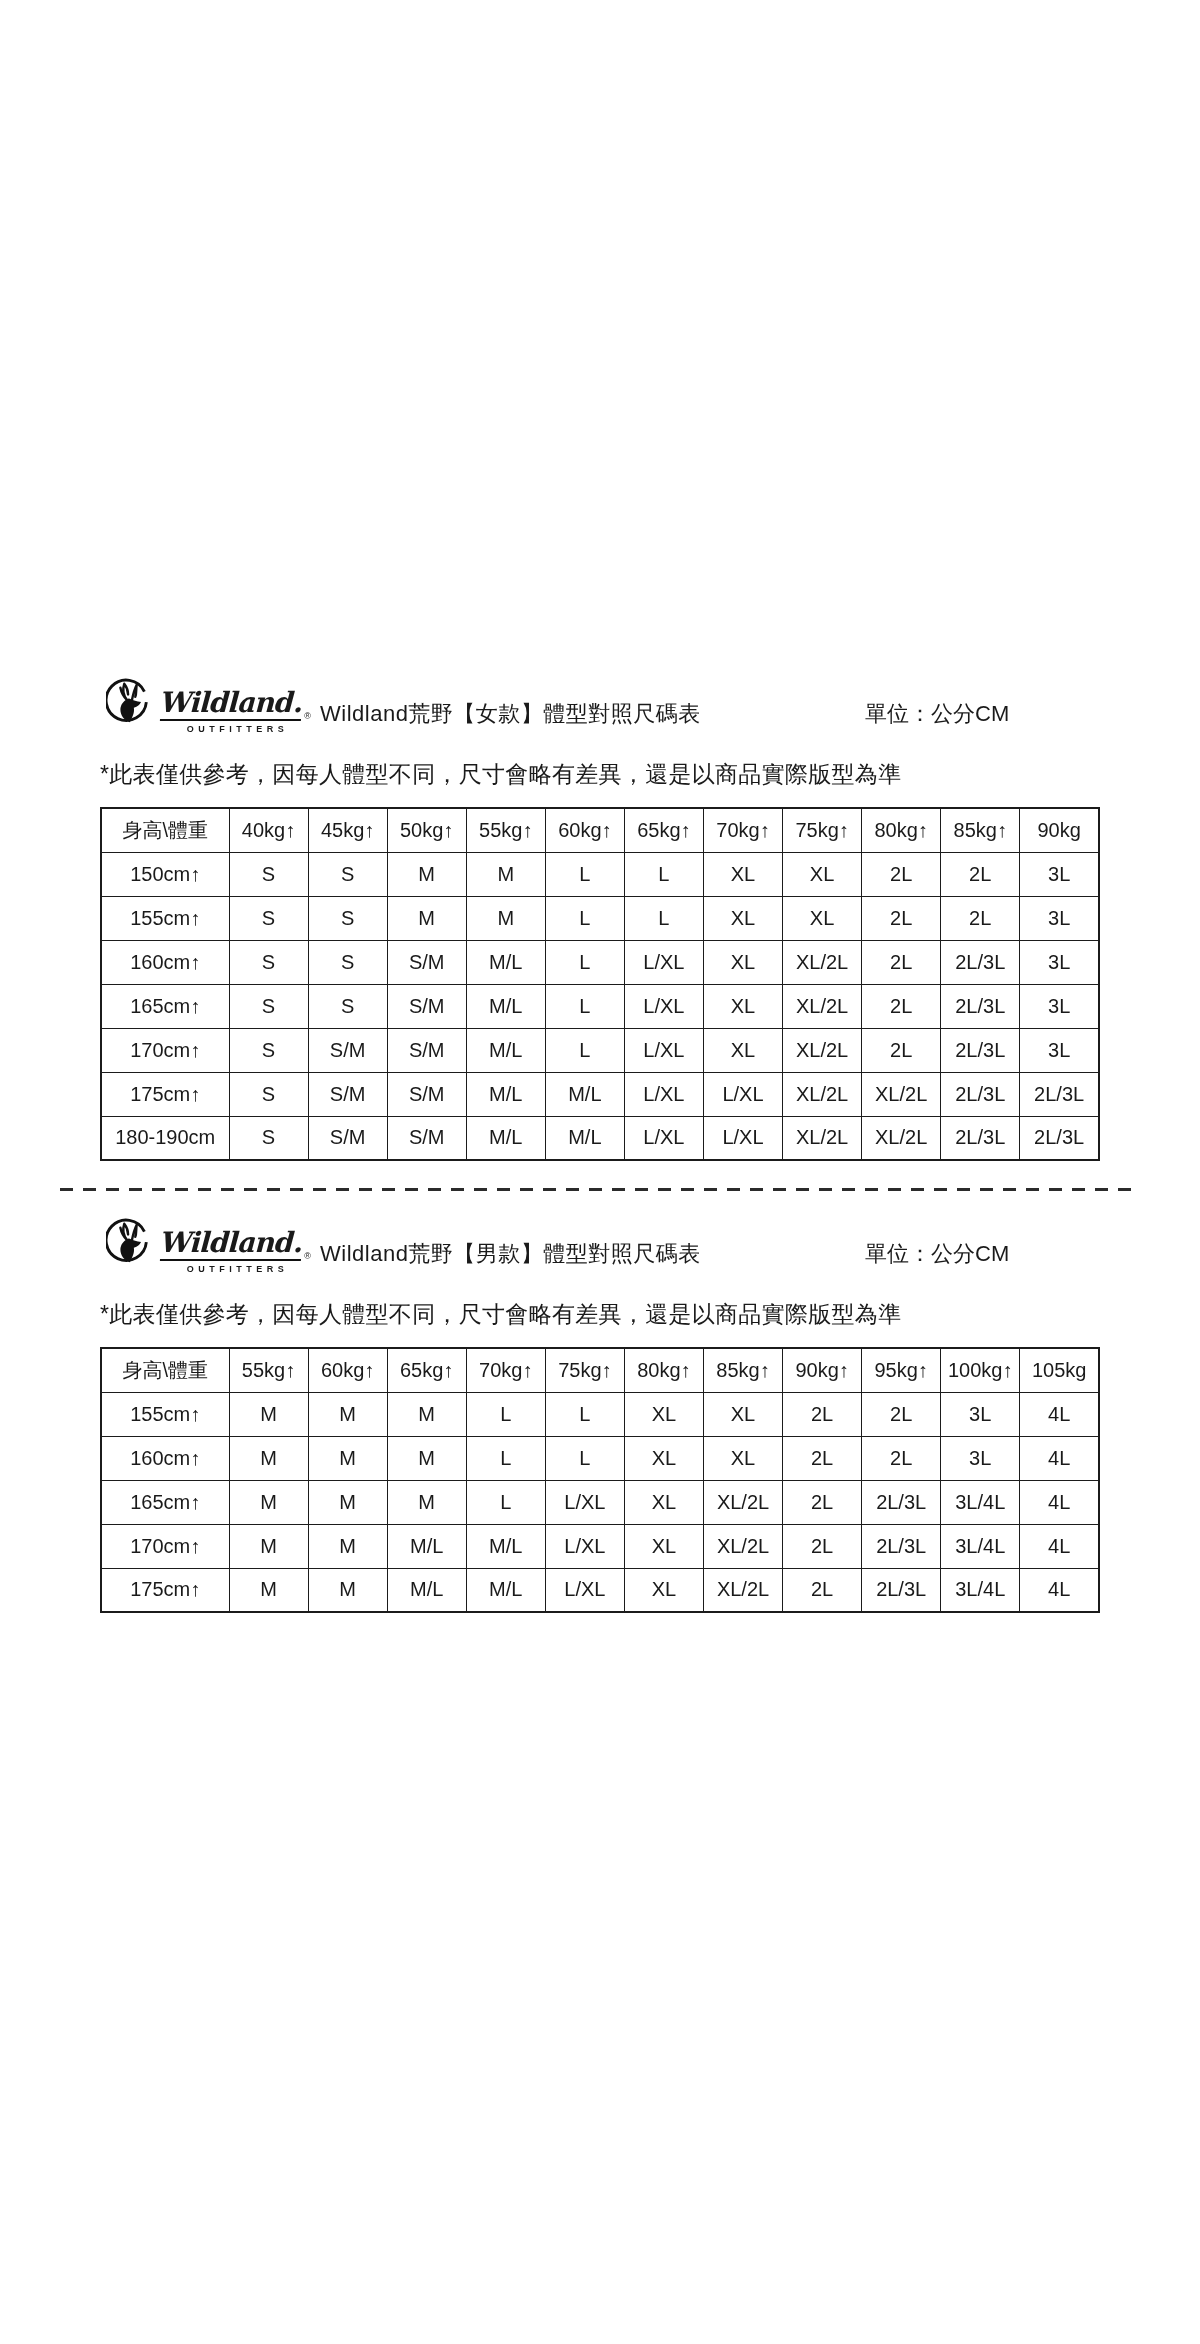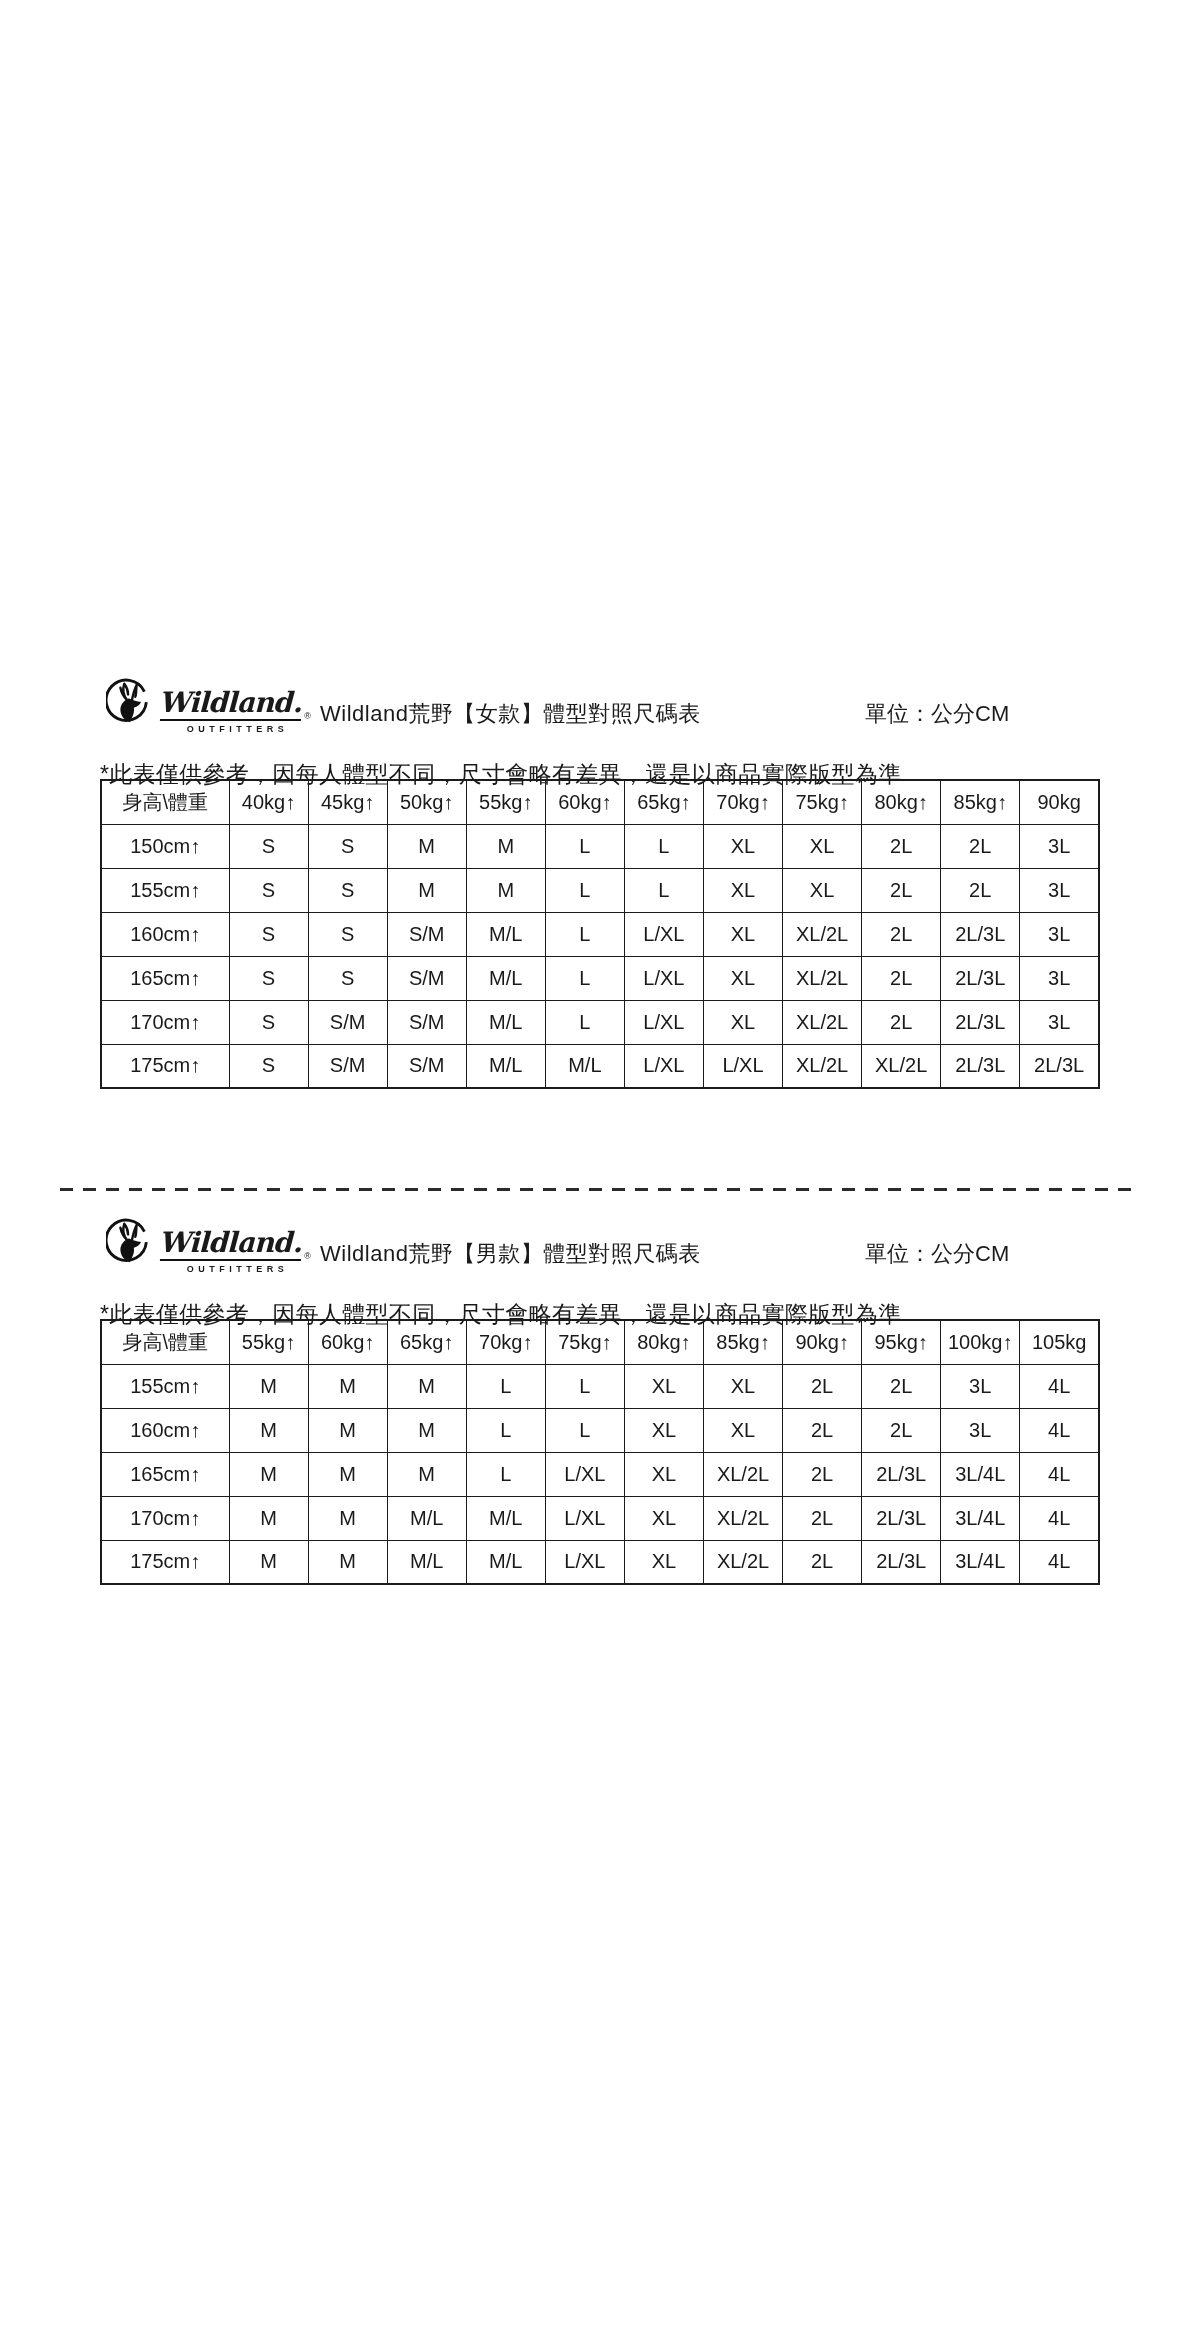--- a/index.html
+++ b/index.html
@@ -24,21 +24,21 @@
 
   .title { position:absolute; left:320px; top:44px; font-size:22px; font-weight:400;
            letter-spacing:0.5px; white-space:nowrap; }
   .unit  { position:absolute; left:865px; top:44px; font-size:22px; font-weight:400;
            white-space:nowrap; }
 
   .disclaimer { position:absolute; left:100px; top:104px; width:1000px; 
                 font-size:23px; font-weight:400; letter-spacing:0.3px; }
 
   
-  .size-table { position:absolute; left:100px; top:124px; width:1000px;
+  .size-table { position:absolute; left:100px; top:152px; width:1000px;
                 border-collapse:collapse; table-layout:fixed;
                 border:2.5px solid #1b1b1b; }
   .size-table th, .size-table td {
       border:1.5px solid #1b1b1b; height:44px; text-align:center; vertical-align:middle;
       font-size:20px; font-weight:400; white-space:nowrap; overflow:hidden; padding:0 1px; }
   .size-table thead th:first-child { width:128px; }
 
   
   .divider { position:absolute; left:60px; top:1188px; width:1080px; height:3px;
              background:repeating-linear-gradient(90deg,#2b2b2b 0 13px, transparent 13px 23px); }
@@ -162,20 +162,34 @@
             <td>S/M</td>
             <td>M/L</td>
             <td>M/L</td>
             <td>L/XL</td>
             <td>L/XL</td>
             <td>XL/2L</td>
             <td>XL/2L</td>
             <td>2L/3L</td>
             <td>2L/3L</td>
           </tr>
+          <tr>
+            <th>180-190cm</th>
+            <td>S</td>
+            <td>S/M</td>
+            <td>S/M</td>
+            <td>M/L</td>
+            <td>M/L</td>
+            <td>L/XL</td>
+            <td>L/XL</td>
+            <td>XL/2L</td>
+            <td>XL/2L</td>
+            <td>2L/3L</td>
+            <td>2L/3L</td>
+          </tr>
         </tbody>
       </table>
   </section>
 
   <div class="divider"></div>
 
   <section class="panel" id="men-panel">
     <div class="logo">
       <svg viewBox="0 0 100 100" width="48" height="54" aria-hidden="true">
         <path d="M 80 24 A 42 42 0 1 0 84 46" fill="none" stroke="#111" stroke-width="6"></path>

